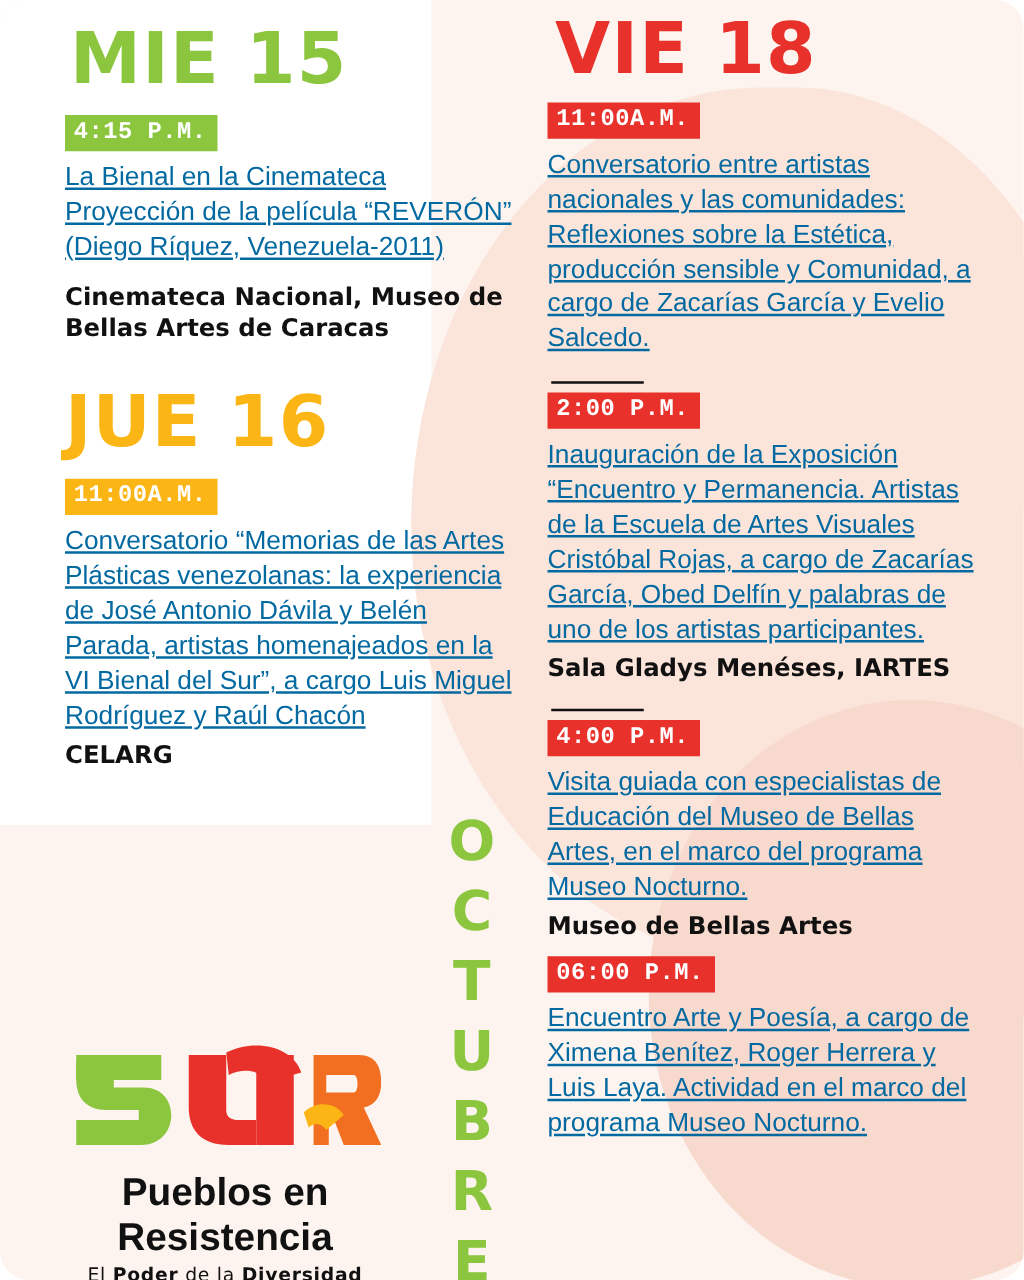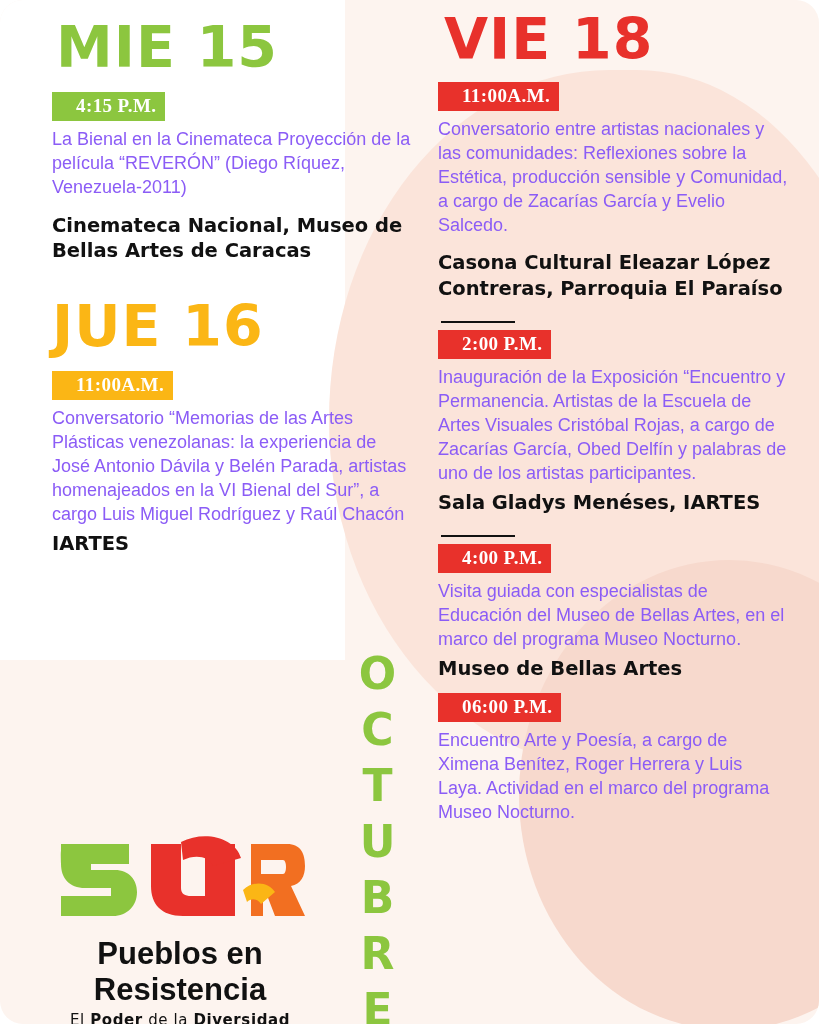--- a/index.html
+++ b/index.html
@@ -68,41 +68,42 @@
   .day-jue { color: #fbb615; text-align: left; margin-top: 34px;}
   .day-vie { color: #e8312b; margin-left: 6px; }
 
   
   .time-tag {
     display: inline-block;
     color: #ffffff;
     font-weight: 800;
     font-size: 19px;
     letter-spacing: .4px;
-    padding: 4px 9px 5px 24px;
-    font-family: Liberation Serif, serif;
+    padding: 4px 9px 5px 7px;
+    font-family: Liberation Mono, monospace;
     line-height: 1.05;
   }
   .tag-green { background: #8cc63f; }
   .tag-yellow { background: #fbb615; }
   .tag-red { background: #e8312b; }
 
   .rule {
     width: 74px;
     height: 2px;
     background: #111;
     margin: 20px 0 7px 3px;
   }
 
   .desc {
-    font-size: 18px;
+    font-size: 21px;
     line-height: 1.33;
-    color: #8b5cf6;
+    color: #0369a1;
     margin-top: 7px;
     font-family: "Liberation Sans", sans-serif;
+    text-decoration: underline;
   }
   .venue {
     font-size: 19.5px;
     font-weight: 800;
     line-height: 1.3;
     color: #111;
     margin-top: 13px;
     font-family: "DejaVu Sans", sans-serif;
   }
   .venue.tight { margin-top: 4px; }
@@ -179,33 +180,32 @@
         <div class="desc">La Bienal en la Cinemateca Proyección de la película “REVERÓN” (Diego Ríquez, Venezuela-2011)</div>
         <div class="venue">Cinemateca Nacional, Museo de Bellas Artes de Caracas</div>
       </div>
     </div>
 
     <div>
       <div class="day day-jue">JUE 16</div>
       <div class="block" style="margin-top:14px;">
         <span class="time-tag tag-yellow">11:00A.M.</span>
         <div class="desc">Conversatorio “Memorias de las Artes Plásticas venezolanas: la experiencia de José Antonio Dávila y Belén Parada, artistas homenajeados en la VI Bienal del Sur”, a cargo Luis Miguel Rodríguez y Raúl Chacón</div>
-        <div class="venue tight">IARTES</div>
+        <div class="venue tight">CELARG</div>
       </div>
     </div>
 
   </div>
 
   <div class="col-right content">
     <div class="day day-vie">VIE 18</div>
 
     <div class="block" style="margin-top:12px;">
       <span class="time-tag tag-red">11:00A.M.</span>
       <div class="desc">Conversatorio entre artistas nacionales y las comunidades: Reflexiones sobre la Estética, producción sensible y Comunidad, a cargo de Zacarías García y Evelio Salcedo.</div>
-      <div class="venue">Casona Cultural Eleazar López Contreras, Parroquia El Paraíso</div>
     </div>
 
     <div class="block">
       <div class="rule"></div>
       <span class="time-tag tag-red">2:00 P.M.</span>
       <div class="desc">Inauguración de la Exposición “Encuentro y Permanencia.  Artistas de la Escuela de Artes Visuales Cristóbal Rojas, a cargo de Zacarías García, Obed Delfín y palabras de uno de los artistas participantes.</div>
       <div class="venue tight">Sala Gladys Menéses, IARTES</div>
     </div>
 
     <div class="block">

